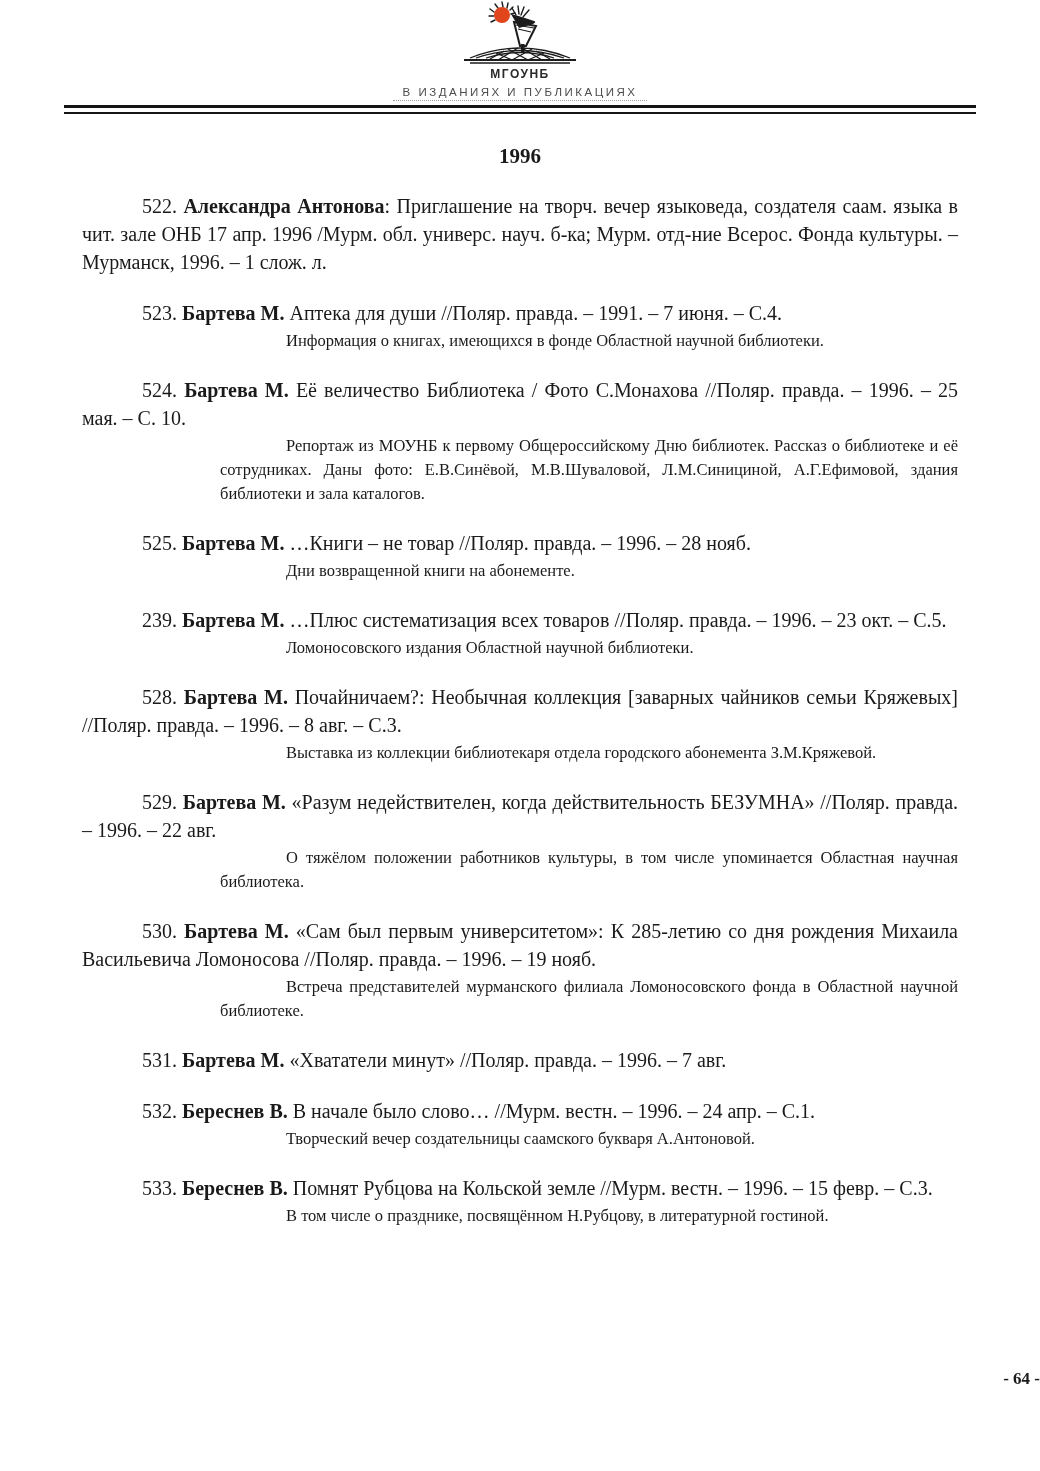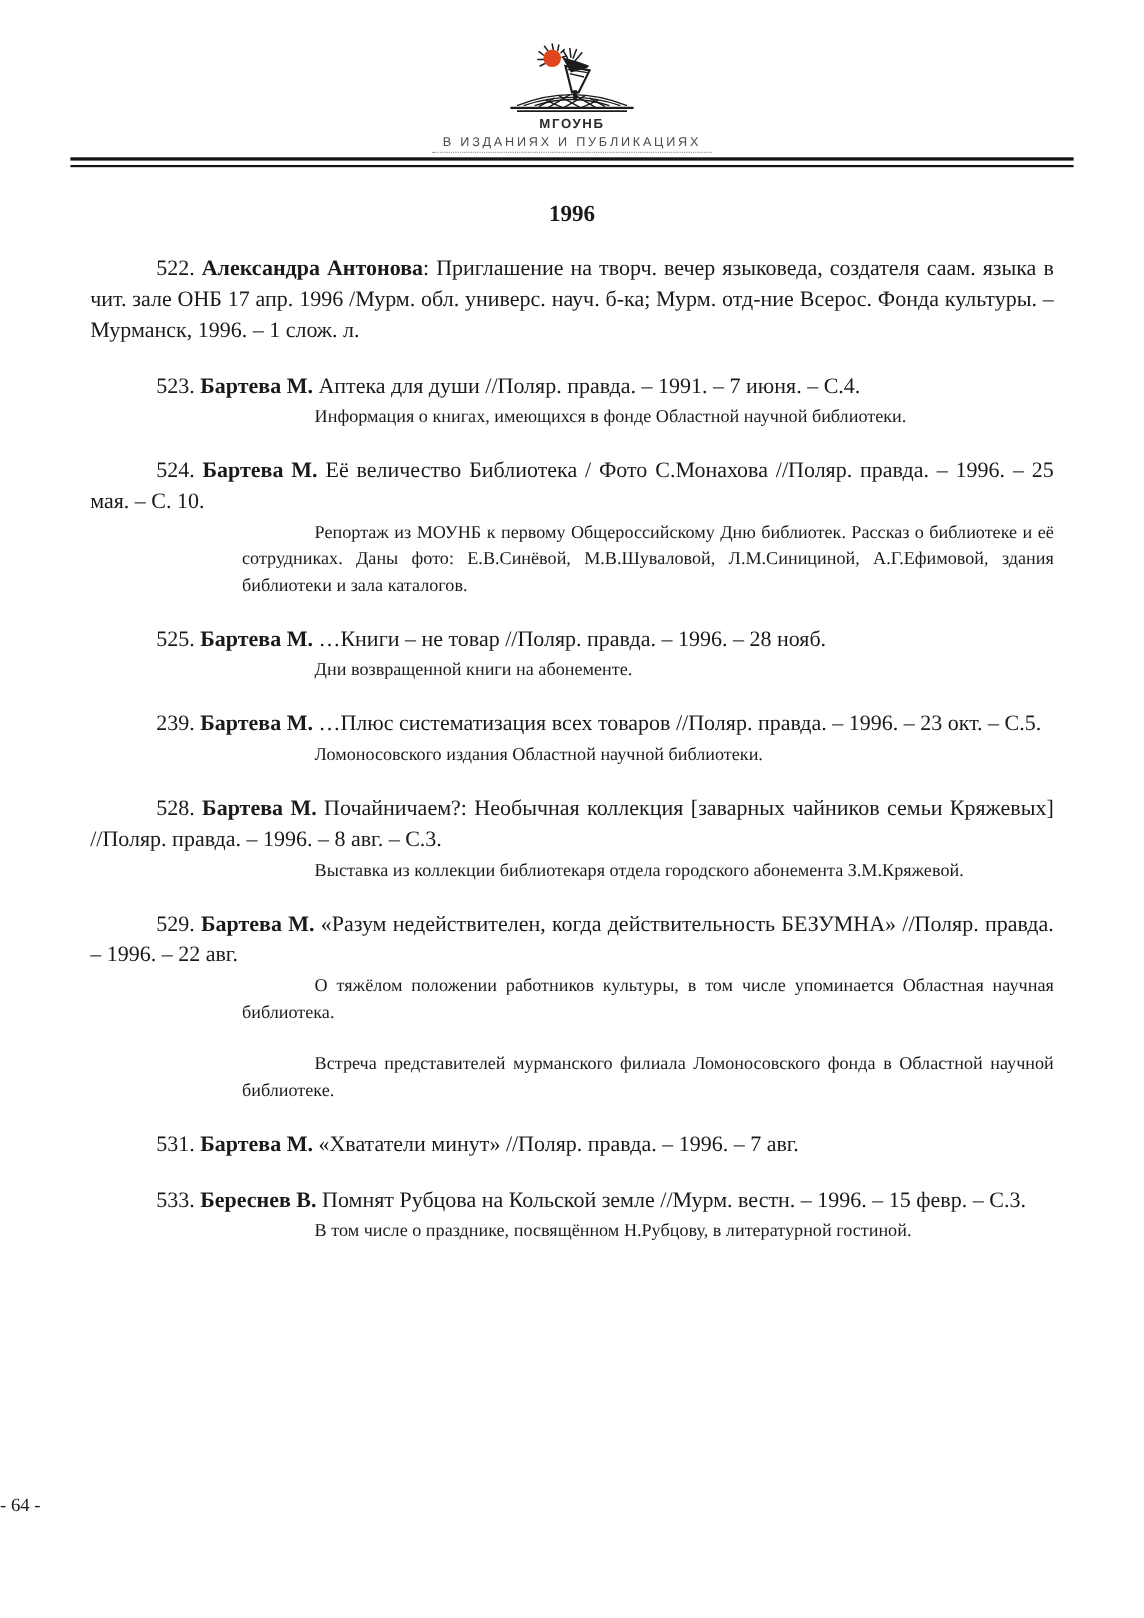--- a/index.html
+++ b/index.html
@@ -10,21 +10,20 @@
   .page {
     position: relative;
     width: 1040px;
     height: 1449px;
     margin: 0 auto;
     background: #ffffff;
     font-family: "Liberation Serif", "DejaVu Serif", serif;
     color: #1a1a1a;
     overflow: hidden;
     box-sizing: border-box;
-    padding-top: 38px;
   }
   
   .header { text-align: center; }
   .logo-svg { display: block; margin: 0 auto; }
   .org-abbr {
     font-family: "Liberation Sans", sans-serif;
     font-size: 12px;
     font-weight: bold;
     letter-spacing: 1.5px;
     color: #2a2a2a;
@@ -69,25 +68,26 @@
     font-size: 16.5px;
     line-height: 24px;
     text-align: justify;
     margin: 2px 0 0 138px;
     text-indent: 66px;
   }
   
   .footer {
     position: absolute;
     left: 0;
-    bottom: 70px;
+    bottom: 60px;
     width: 100%;
-    text-align: left;
+    text-align: right;
     font-size: 17px;
     color: #1a1a1a;
+    font-weight: bold;
   }
 </style>
 </head>
 <body>
 
 <div class="page">
 
   <div class="header">
 
     <svg class="logo-svg" width="128" height="66" viewBox="0 0 128 66" aria-hidden="true">
@@ -175,27 +175,32 @@
     <p class="entry-citation"><span class="num">528.</span> <span class="author">Бартева М.</span><span class="rest"> Почайничаем?: Необычная коллекция [заварных чайников семьи Кряжевых] //Поляр. правда. – 1996. – 8 авг. – С.3.</span></p>
     <p class="entry-ann">Выставка из коллекции библиотекаря отдела городского абонемента З.М.Кряжевой.</p>
   </div>
 
   <div class="entry">
     <p class="entry-citation"><span class="num">529.</span> <span class="author">Бартева М.</span><span class="rest"> «Разум недействителен, когда действительность БЕЗУМНА» //Поляр. правда. – 1996. – 22 авг.</span></p>
     <p class="entry-ann">О тяжёлом положении работников культуры, в том числе упоминается Областная научная библиотека.</p>
   </div>
 
   <div class="entry">
+    <p class="entry-citation"><span class="num">530.</span> <span class="author">Бартева М.</span><span class="rest"> «Сам был первым университетом»: К 285-летию со дня рождения Михаила Васильевича Ломоносова //Поляр. правда. – 1996. – 19 нояб.</span></p>
     <p class="entry-ann">Встреча представителей мурманского филиала Ломоносовского фонда в Областной научной библиотеке.</p>
   </div>
 
   <div class="entry">
     <p class="entry-citation"><span class="num">531.</span> <span class="author">Бартева М.</span><span class="rest"> «Хвататели минут» //Поляр. правда. – 1996. – 7 авг.</span></p>
   </div>
 
+  <div class="entry">
+    <p class="entry-citation"><span class="num">532.</span> <span class="author">Береснев В.</span><span class="rest"> В начале было слово… //Мурм. вестн. – 1996. – 24 апр. – С.1.</span></p>
+    <p class="entry-ann">Творческий вечер создательницы саамского букваря А.Антоновой.</p>
+  </div>
 
   <div class="entry">
     <p class="entry-citation"><span class="num">533.</span> <span class="author">Береснев В.</span><span class="rest"> Помнят Рубцова на Кольской земле //Мурм. вестн. – 1996. – 15 февр. – С.3.</span></p>
     <p class="entry-ann">В том числе о празднике, посвящённом Н.Рубцову, в литературной гостиной.</p>
   </div>
 </div>
 
   <div class="footer">- 64 -</div>
 </div>
 

